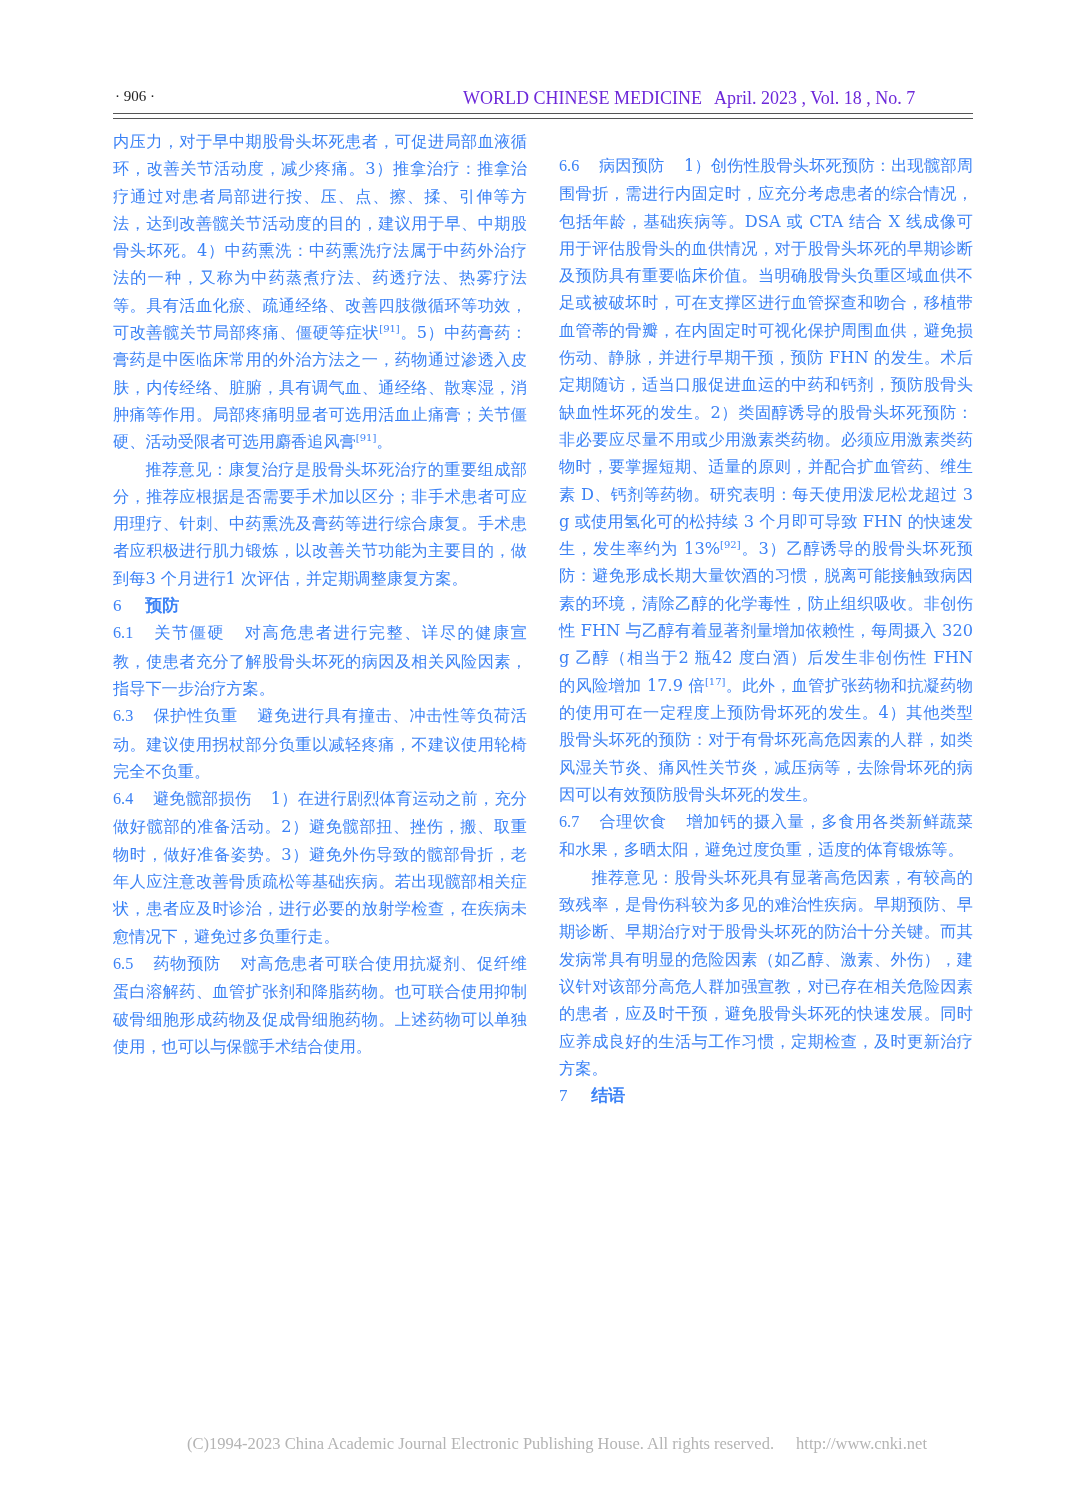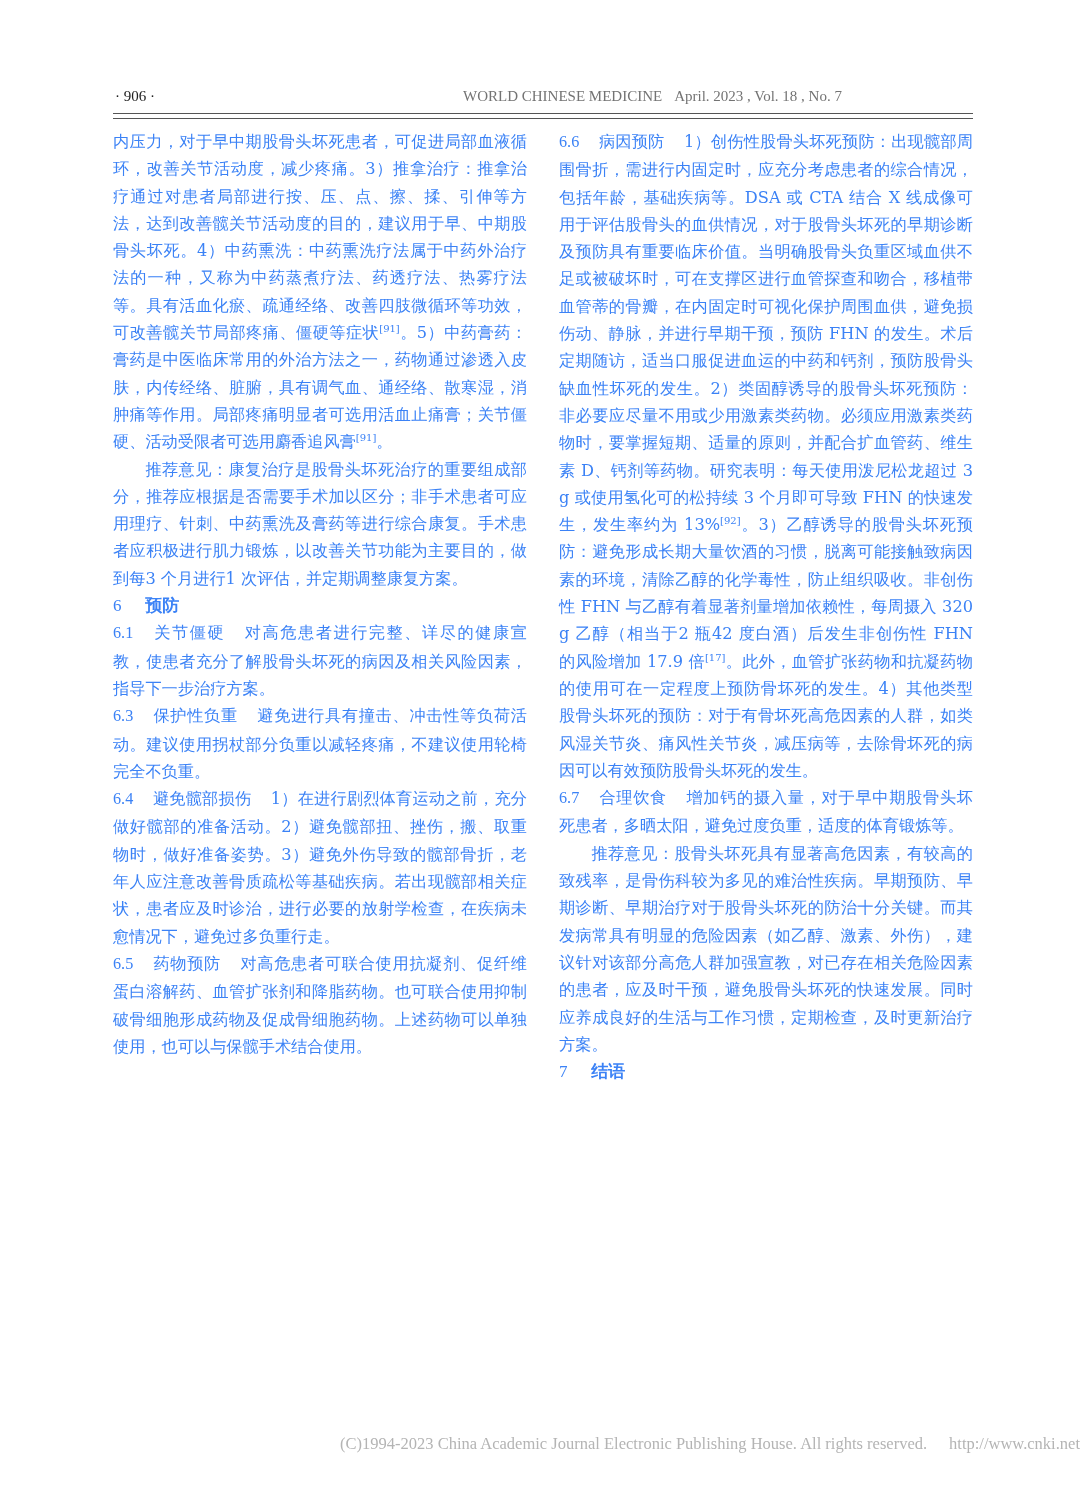--- a/index.html
+++ b/index.html
@@ -1,34 +1,34 @@
 <!DOCTYPE html>
 <html><head>
 <meta charset="utf-8">
 <style>
   html, body { margin: 0; padding: 0; background: #ffffff; }
   body { width: 1080px; height: 1485px; position: relative; overflow: hidden;
          font-family: "DejaVu Serif", "Liberation Serif", serif; color: #222; }
   .header { position: absolute; left: 113px; top: 88px; width: 860px; height: 22px; }
   .page-no { position: absolute; left: 2px; top: 0; font-family: Liberation Serif, serif; font-size: 15px; color: #222; }
-  .journal { position: absolute; left: 350px; top: 0; font-family: "Liberation Serif", serif; font-size: 15px; color: #737373; white-space: nowrap; }
+  .journal { position: absolute; left: 350px; top: 0; font-family: "Liberation Serif", serif; font-size: 18px; color: #6d28d9; white-space: nowrap; }
   .journal .date { margin-left: 12px; }
   .rule { position: absolute; left: 113px; top: 113px; width: 860px; height: 4px;
           border-top: 1px solid #555; border-bottom: 1px solid #555; }
   .col { position: absolute; top: 128px; width: 414px; font-size: 16.2px; line-height: 27.3px; text-align: justify; color: #3b82f6; }
   .col.left { left: 113px; }
-  .col.right { left: 559px; }
+  .col.right { left: 559px; margin-top: 24px; }
   .col p { margin: 0; }
   .indent { text-indent: 2em; }
   .h1 { font-family: "DejaVu Sans", "Liberation Sans", sans-serif; font-weight: bold; font-size: 17px; }
   .h1 .num { font-family: "Liberation Serif", serif; font-weight: normal; margin-right: 1.4em; }
   .h2num { font-family: "Liberation Serif", serif; margin-right: 1.2em; }
   .h2title { margin-right: 1.2em; }
   sup { font-size: 10px; vertical-align: 6px; line-height: 0; }
-  .footer { position: absolute; left: 0; top: 1434px; width: 1080px; text-align: right; padding-left: 34px; box-sizing: border-box;
+  .footer { position: absolute; left: 0; top: 1434px; width: 1080px; text-align: center; padding-left: 34px; box-sizing: border-box;
             font-family: "Liberation Serif", serif; font-size: 16.5px; color: #b4b4b4; white-space: nowrap; }
   .footer .url { margin-left: 22px; }
 </style>
 </head>
 <body>
 
 <div class="header">
   <span class="page-no">· 906 ·</span>
   <span class="journal">
     <span>WORLD CHINESE MEDICINE</span><span class="date">April. 2023 , Vol. 18 , No. 7</span>
@@ -41,20 +41,20 @@
   <p class="indent">推荐意见：康复治疗是股骨头坏死治疗的重要组成部分，推荐应根据是否需要手术加以区分；非手术患者可应用理疗、针刺、中药熏洗及膏药等进行综合康复。手术患者应积极进行肌力锻炼，以改善关节功能为主要目的，做到每3 个月进行1 次评估，并定期调整康复方案。</p>
   <p class="h1"><span class="num">6</span><span>预防</span></p>
   <p><span class="h2num">6.1</span><span class="h2title">关节僵硬</span><span>对高危患者进行完整、详尽的健康宣教，使患者充分了解股骨头坏死的病因及相关风险因素，指导下一步治疗方案。</span></p>
   <p><span class="h2num">6.3</span><span class="h2title">保护性负重</span><span>避免进行具有撞击、冲击性等负荷活动。建议使用拐杖部分负重以减轻疼痛，不建议使用轮椅完全不负重。</span></p>
   <p><span class="h2num">6.4</span><span class="h2title">避免髋部损伤</span><span>1）在进行剧烈体育运动之前，充分做好髋部的准备活动。2）避免髋部扭、挫伤，搬、取重物时，做好准备姿势。3）避免外伤导致的髋部骨折，老年人应注意改善骨质疏松等基础疾病。若出现髋部相关症状，患者应及时诊治，进行必要的放射学检查，在疾病未愈情况下，避免过多负重行走。</span></p>
   <p><span class="h2num">6.5</span><span class="h2title">药物预防</span><span>对高危患者可联合使用抗凝剂、促纤维蛋白溶解药、血管扩张剂和降脂药物。也可联合使用抑制破骨细胞形成药物及促成骨细胞药物。上述药物可以单独使用，也可以与保髋手术结合使用。</span></p>
 </div>
 
 <div class="col right">
   <p><span class="h2num">6.6</span><span class="h2title">病因预防</span><span>1）创伤性股骨头坏死预防：出现髋部周围骨折，需进行内固定时，应充分考虑患者的综合情况，包括年龄，基础疾病等。DSA 或 CTA 结合 X 线成像可用于评估股骨头的血供情况，对于股骨头坏死的早期诊断及预防具有重要临床价值。当明确股骨头负重区域血供不足或被破坏时，可在支撑区进行血管探查和吻合，移植带血管蒂的骨瓣，在内固定时可视化保护周围血供，避免损伤动、静脉，并进行早期干预，预防 FHN 的发生。术后定期随访，适当口服促进血运的中药和钙剂，预防股骨头缺血性坏死的发生。2）类固醇诱导的股骨头坏死预防：非必要应尽量不用或少用激素类药物。必须应用激素类药物时，要掌握短期、适量的原则，并配合扩血管药、维生素 D、钙剂等药物。研究表明：每天使用泼尼松龙超过 3 g 或使用氢化可的松持续 3 个月即可导致 FHN 的快速发生，发生率约为 13%</span><sup>[92]</sup><span>。3）乙醇诱导的股骨头坏死预防：避免形成长期大量饮酒的习惯，脱离可能接触致病因素的环境，清除乙醇的化学毒性，防止组织吸收。非创伤性 FHN 与乙醇有着显著剂量增加依赖性，每周摄入 320 g 乙醇（相当于2 瓶42 度白酒）后发生非创伤性 FHN 的风险增加 17.9 倍</span><sup>[17]</sup><span>。此外，血管扩张药物和抗凝药物的使用可在一定程度上预防骨坏死的发生。4）其他类型股骨头坏死的预防：对于有骨坏死高危因素的人群，如类风湿关节炎、痛风性关节炎，减压病等，去除骨坏死的病因可以有效预防股骨头坏死的发生。</span></p>
-  <p><span class="h2num">6.7</span><span class="h2title">合理饮食</span><span>增加钙的摄入量，对于早中期股骨头坏死患者，多晒太阳，避免过度负重，适度的体育锻炼等。</span></p>
+  <p><span class="h2num">6.7</span><span class="h2title">合理饮食</span><span>增加钙的摄入量，多食用各类新鲜蔬菜和水果，多晒太阳，避免过度负重，适度的体育锻炼等。</span></p>
   <p class="indent">推荐意见：股骨头坏死具有显著高危因素，有较高的致残率，是骨伤科较为多见的难治性疾病。早期预防、早期诊断、早期治疗对于股骨头坏死的防治十分关键。而其发病常具有明显的危险因素（如乙醇、激素、外伤），建议针对该部分高危人群加强宣教，对已存在相关危险因素的患者，应及时干预，避免股骨头坏死的快速发展。同时应养成良好的生活与工作习惯，定期检查，及时更新治疗方案。</p>
   <p class="h1"><span class="num">7</span><span>结语</span></p>
 </div>
 
 <div class="footer">
   <span>(C)1994-2023 China Academic Journal Electronic Publishing House. All rights reserved.</span><span class="url">http://www.cnki.net</span>
 </div>
 
 </body></html>

